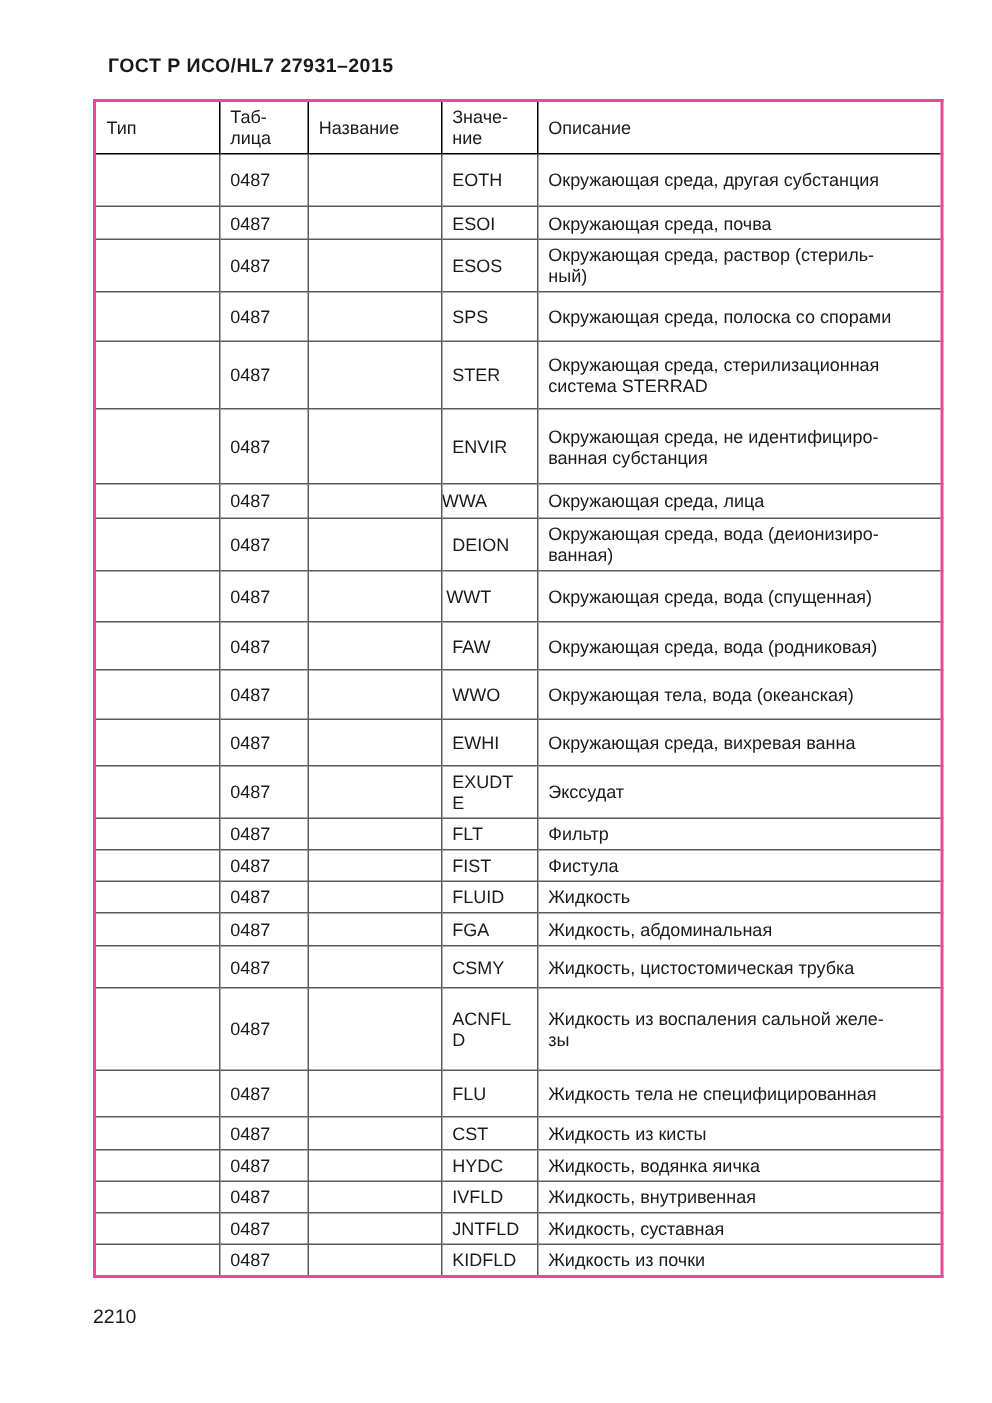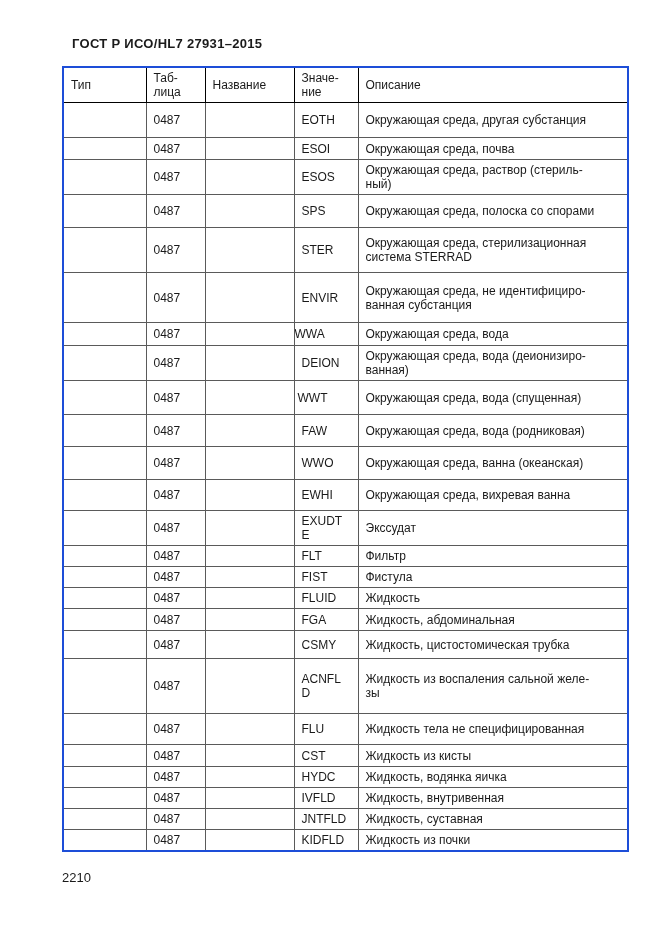--- a/index.html
+++ b/index.html
@@ -31,21 +31,21 @@
     top: 66px;
     width: 565px;
     border-collapse: collapse;
     table-layout: fixed;
     font-size: 12px;
   }
   table.code-table, table.code-table tr:first-child th {
     border-color: #000;
   }
   table.code-table {
-    border: 2px solid #1d4ed8;
+    border: 2px solid #ec4899;
   }
   .code-table th, .code-table td {
     border: 1px solid #5a5a5a;
     vertical-align: middle;
     font-weight: normal;
     text-align: left;
     white-space: pre-line;
     line-height: 14px;
     padding: 3px 4px 3px 7px;
     overflow: hidden;
@@ -130,21 +130,21 @@
     <td class="c-name"></td>
     <td class="c-val">ENVIR</td>
     <td class="c-desc">Окружающая среда, не идентифициро-
 ванная субстанция</td>
   </tr>
   <tr style="height:23px">
     <td class="c-type"></td>
     <td class="c-tab">0487</td>
     <td class="c-name"></td>
     <td class="c-val" style="padding-left:0">WWA</td>
-    <td class="c-desc">Окружающая среда, вода</td>
+    <td class="c-desc">Окружающая среда, лица</td>
   </tr>
   <tr style="height:35px">
     <td class="c-type"></td>
     <td class="c-tab">0487</td>
     <td class="c-name"></td>
     <td class="c-val">DEION</td>
     <td class="c-desc">Окружающая среда, вода (деионизиро-
 ванная)</td>
   </tr>
   <tr style="height:34px">
@@ -159,21 +159,21 @@
     <td class="c-tab">0487</td>
     <td class="c-name"></td>
     <td class="c-val">FAW</td>
     <td class="c-desc">Окружающая среда, вода (родниковая)</td>
   </tr>
   <tr style="height:33px">
     <td class="c-type"></td>
     <td class="c-tab">0487</td>
     <td class="c-name"></td>
     <td class="c-val">WWO</td>
-    <td class="c-desc">Окружающая среда, ванна (океанская)</td>
+    <td class="c-desc">Окружающая тела, вода (океанская)</td>
   </tr>
   <tr style="height:31px">
     <td class="c-type"></td>
     <td class="c-tab">0487</td>
     <td class="c-name"></td>
     <td class="c-val">EWHI</td>
     <td class="c-desc">Окружающая среда, вихревая ванна</td>
   </tr>
   <tr style="height:32px">
     <td class="c-type"></td>

